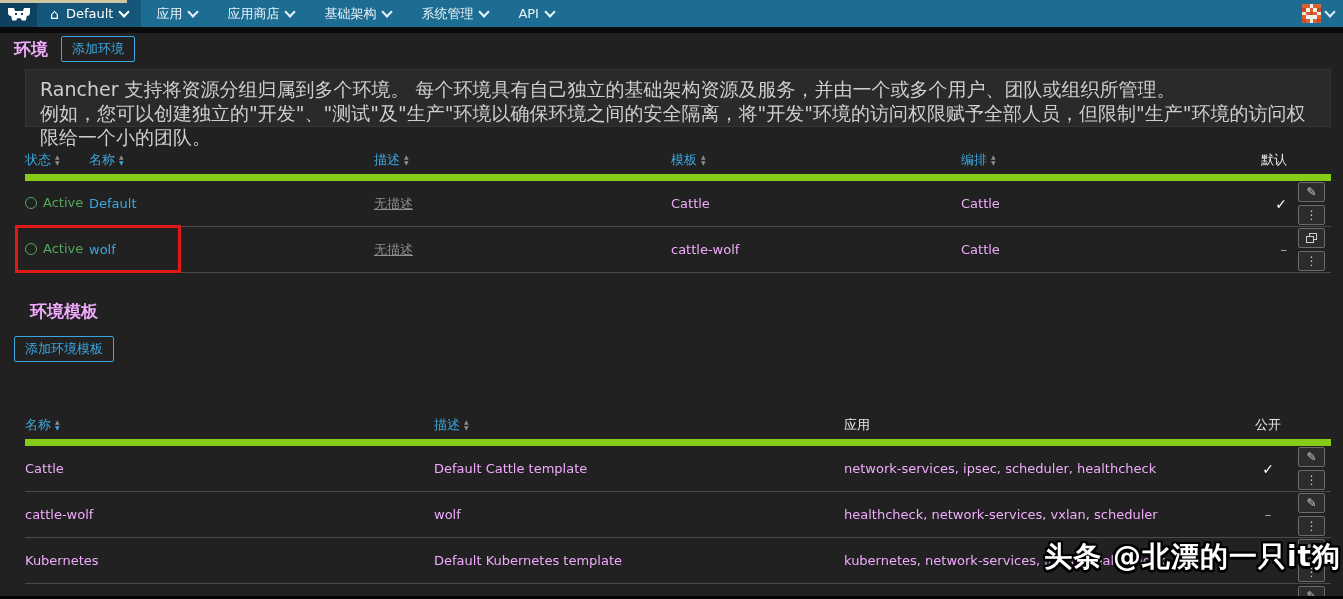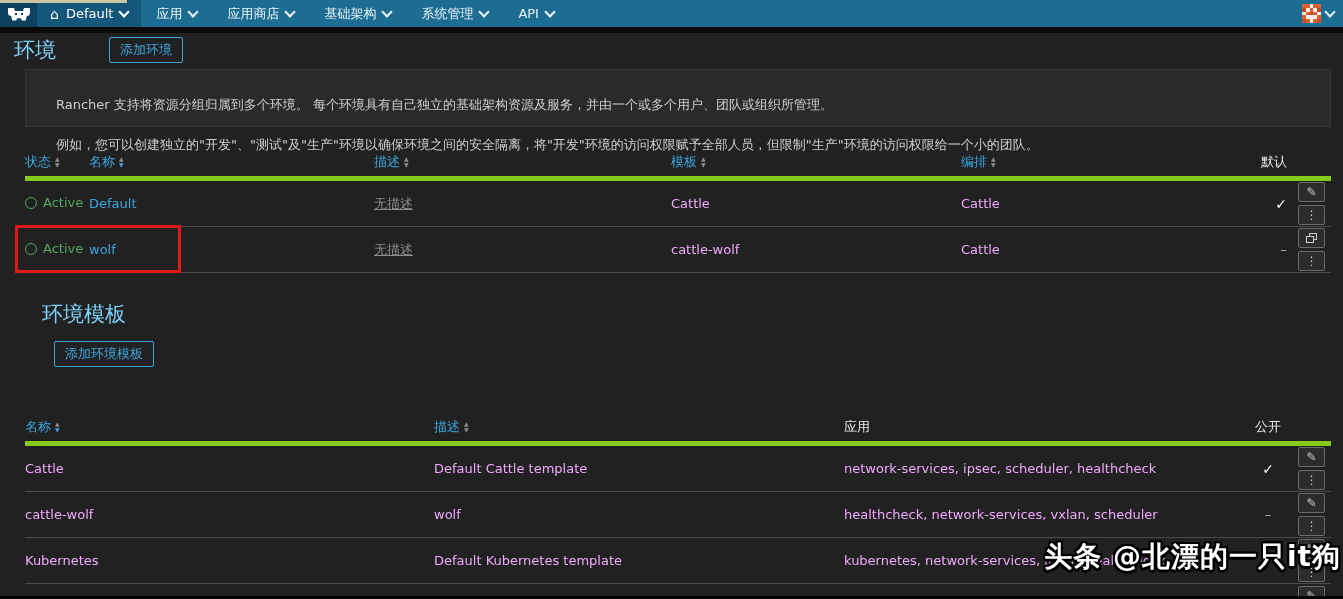--- a/index.html
+++ b/index.html
@@ -12,31 +12,31 @@
   .logo{width:37px;background:#0e4160;display:flex;align-items:center;justify-content:center;cursor:pointer;}
   .envsel{background:#14577a;display:flex;align-items:center;padding:0 13px;gap:7px;color:#fff;cursor:pointer;}
   .home-glyph{font-size:14px;line-height:1;}
   .nav-item{padding:0 15px;color:#eaf4fa;display:flex;align-items:center;gap:7px;cursor:pointer;}
   .nav-right{margin-left:auto;display:flex;align-items:center;gap:5px;padding-right:9px;color:#dcecf5;}
   .chev{width:6px;height:6px;border-right:2px solid currentColor;border-bottom:2px solid currentColor;transform:rotate(45deg);display:inline-block;margin-top:-3px;}
   .avatar{width:19px;height:19px;border-radius:2px;overflow:hidden;display:block;}
 
   
   .sec-head{position:absolute;left:14px;display:flex;align-items:center;gap:13px;z-index:2;}
-  .sec-title{color:#7dd3fc;font-size:21px;font-weight:normal;}
-  .btn-blue{background:transparent;border:1px solid #3ba7e0;color:#3ba7e0;font-size:13px;padding:3px 10px;border-radius:2px;cursor:pointer;font-family:inherit;margin-left:40px;}
+  .sec-title{color:#f0abfc;font-size:17px;font-weight:bold;}
+  .btn-blue{background:transparent;border:1px solid #3ba7e0;color:#3ba7e0;font-size:13px;padding:3px 10px;border-radius:2px;cursor:pointer;font-family:inherit;}
 
   
   .panel{position:absolute;left:25px;width:1306px;background:#2a2a2a;border:1px solid #343434;box-sizing:border-box;padding:7px 14px;color:#cecece;z-index:1;}
-  .panel p{margin:16px;line-height:24px;font-size:13px;}
+  .panel p{margin:0;line-height:24px;font-size:19px;}
 
   
   .tbl{position:absolute;left:25px;width:1306px;z-index:1;}
   .trow{display:flex;align-items:center;height:46px;border-bottom:1px solid #4a4a4a;box-sizing:border-box;}
-  .thead{height:27px;border-bottom:5px solid #84cc16;align-items:flex-end;padding-bottom:5px;color:#3ba7e0;font-size:13px;}
+  .thead{height:27px;border-bottom:7px solid #84cc16;align-items:flex-end;padding-bottom:5px;color:#3ba7e0;font-size:13px;}
   .thead .plain{color:#e8e8e8;}
   .c{box-sizing:border-box;padding-right:8px;overflow:hidden;white-space:nowrap;}
   .hcell{display:inline-flex;align-items:center;gap:4px;cursor:pointer;}
   .sorts{display:inline-flex;flex-direction:column;font-size:6px;line-height:6px;color:#8d8d8d;}
   .sorts .on{color:#3ba7e0;}
   
   .t1-status{width:64px;}
   .t1-name{width:285px;}
   .t1-desc{width:297px;}
   .t1-tmpl{width:290px;}

